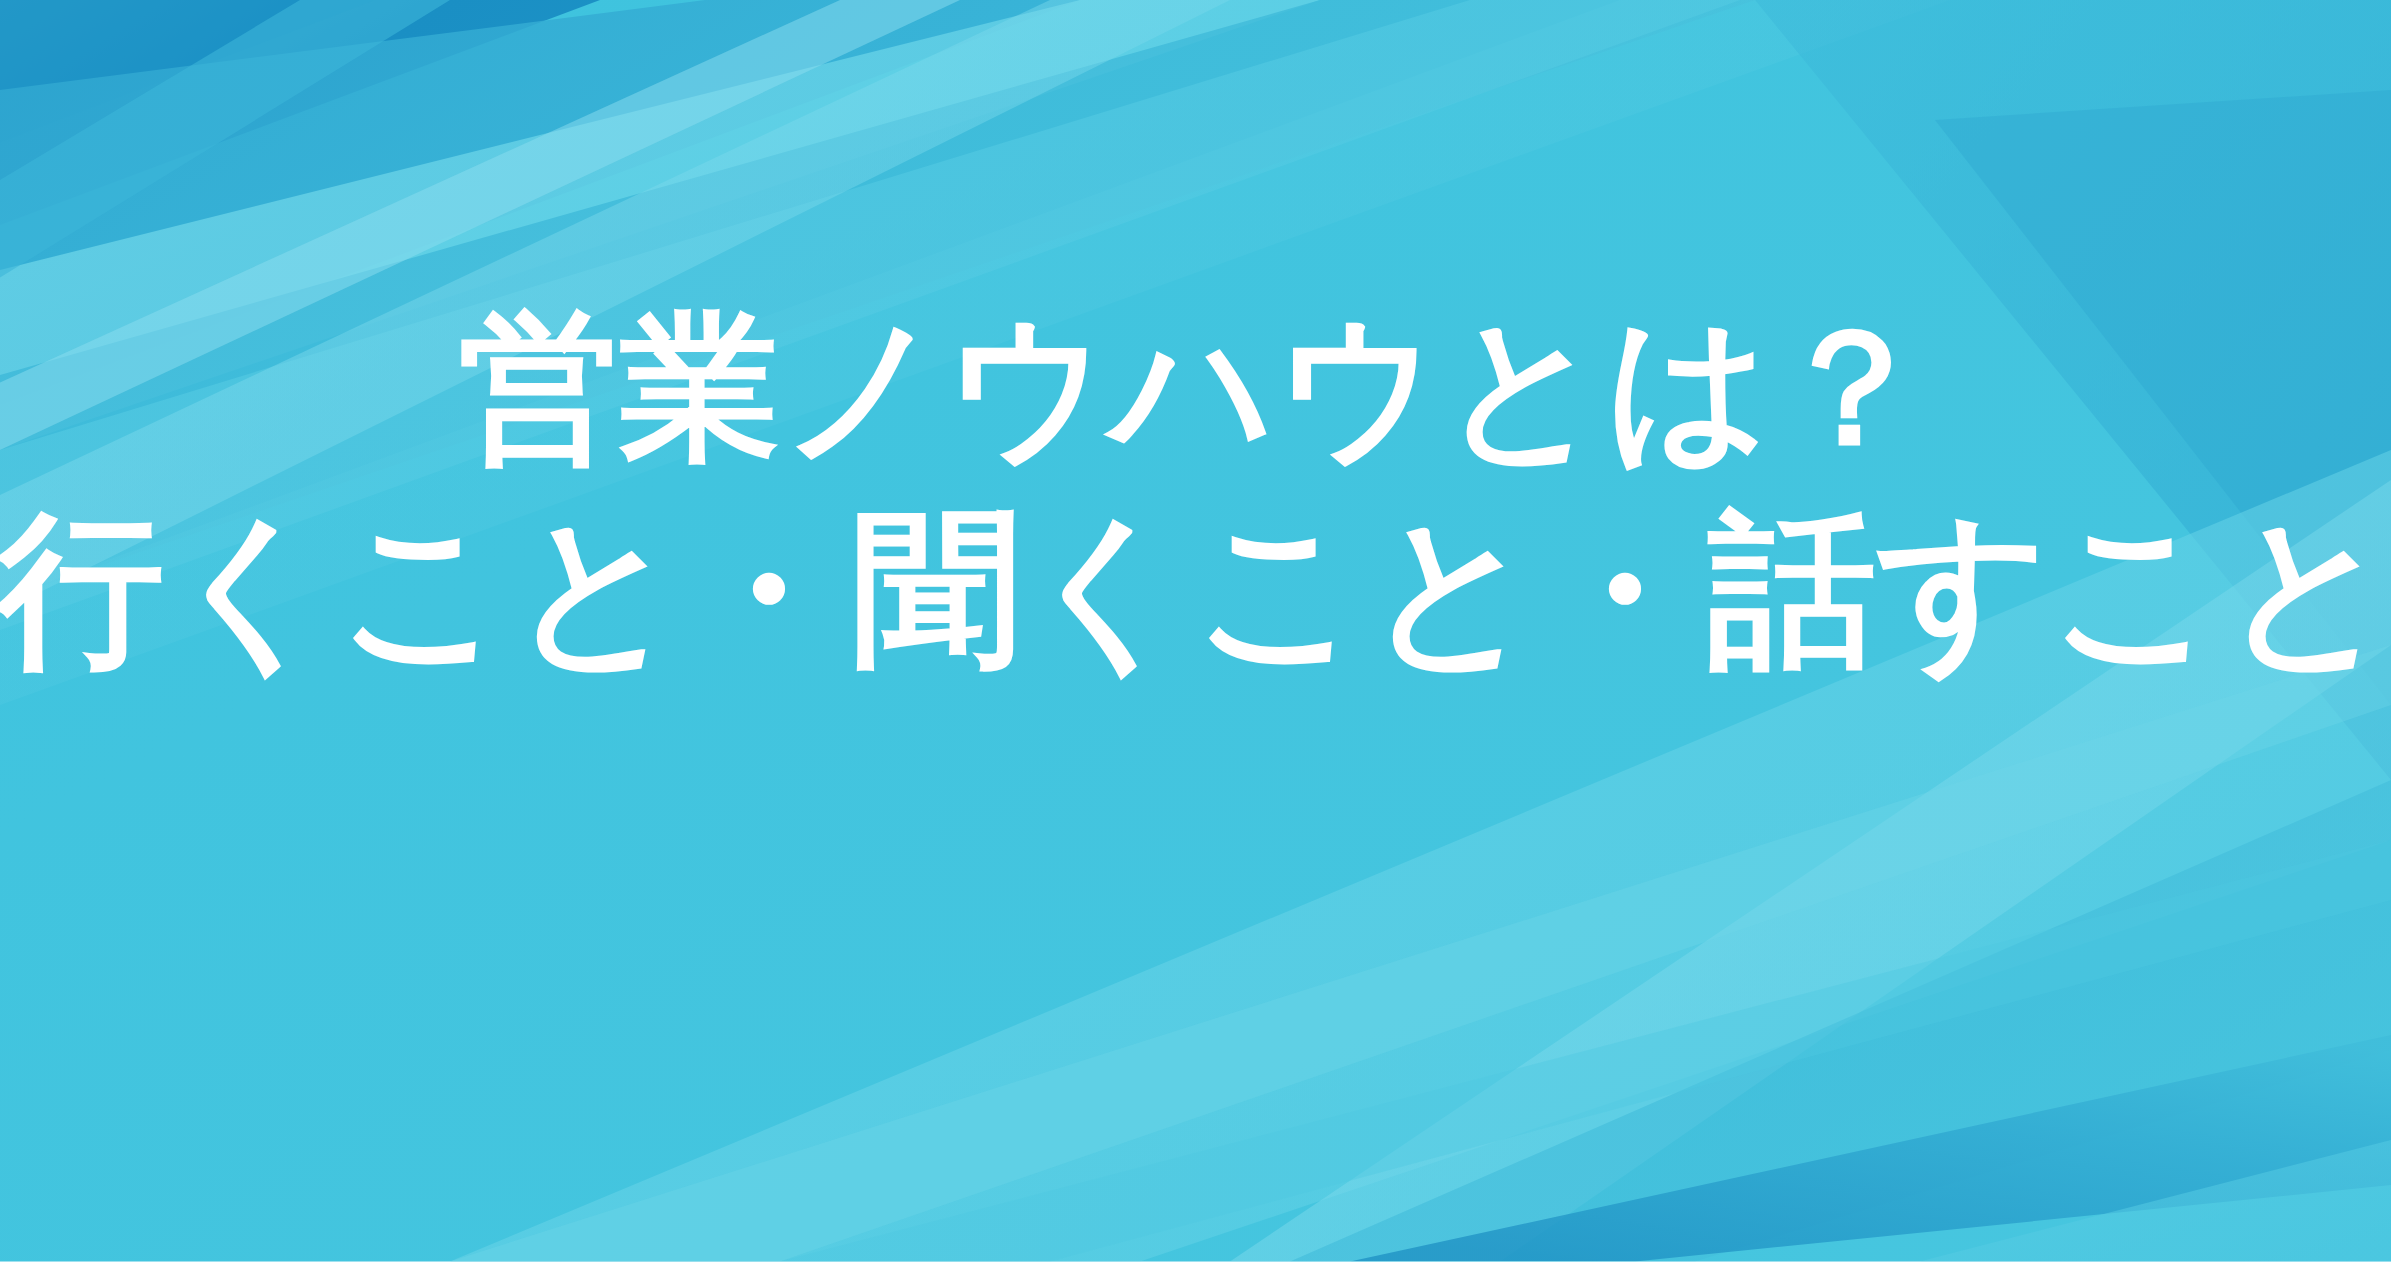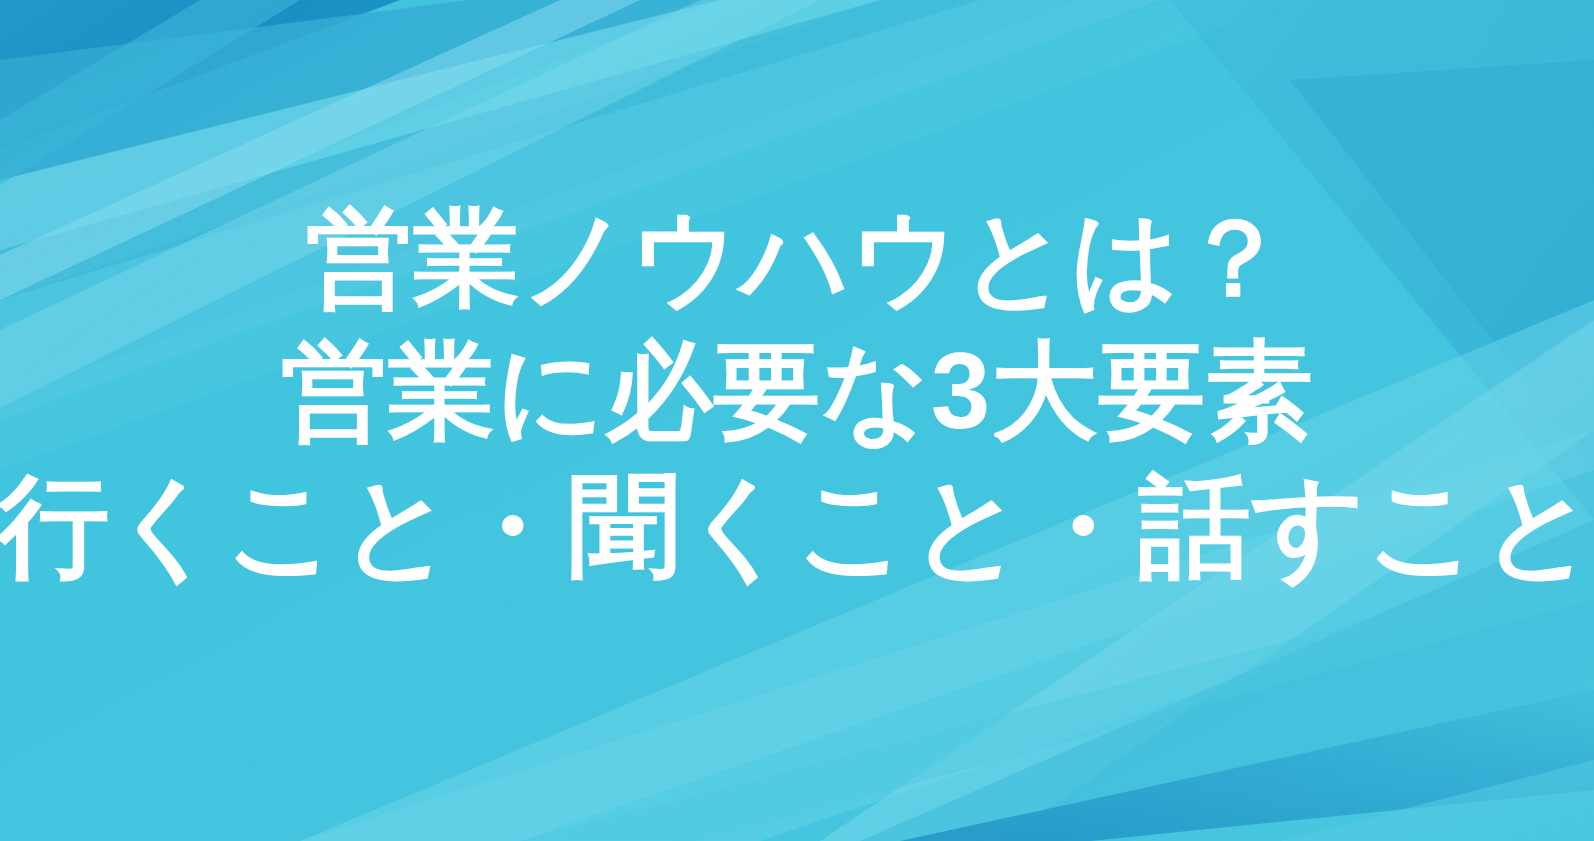--- a/index.html
+++ b/index.html
@@ -147,17 +147,16 @@
     <polygon points="1594,690 1594,790 1090,841 900,841" fill="url(#gBRdark)" opacity="0.75"></polygon>
 
     <polygon points="1594,760 1594,841 1280,841" fill="url(#gLight)" opacity="0.55"></polygon>
 
     <polygon points="1594,430 1594,470 520,841 300,841" fill="#6fd6e9" opacity="0.35"></polygon>
     <polygon points="1594,560 1594,600 700,841 520,841" fill="#4ec8e1" opacity="0.4"></polygon>
   </svg>
 
   <div class="title-block">
     <div class="title-line line-1">営業ノウハウとは？</div>
-    <div class="title-line line-2">営業に必要な3大要素</div>
     <div class="title-line line-3">【行くこと・聞くこと・話すこと】</div>
   </div>
 
 </div>
 
 </body></html>

